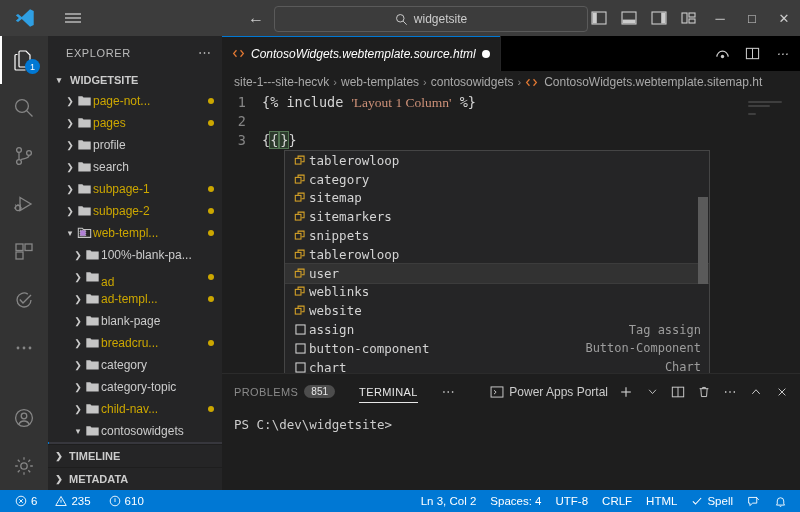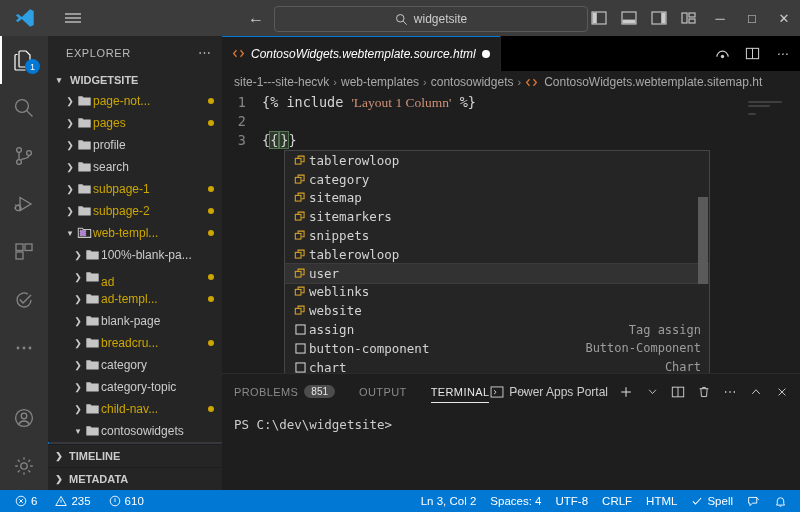--- a/index.html
+++ b/index.html
@@ -610,23 +610,20 @@
             </div>
           <div class="sg-scroll"></div>
         </div>
       </div>
 
       <div class="panel">
         <div class="panelbar">
           <div class="ptab">
             <span>PROBLEMS</span>
             <span class="pcount">851</span>
-          </div>
-          <div class="ptab">
-            <span>OUTPUT</span>
           </div>
           <div class="ptab active">
             <span>TERMINAL</span>
           </div>
           <span class="pdots">⋯</span>
 
           <div class="panel-right">
             <div class="pterm">
               <span>
                 <svg width="14" height="14" viewBox="0 0 16 16">

